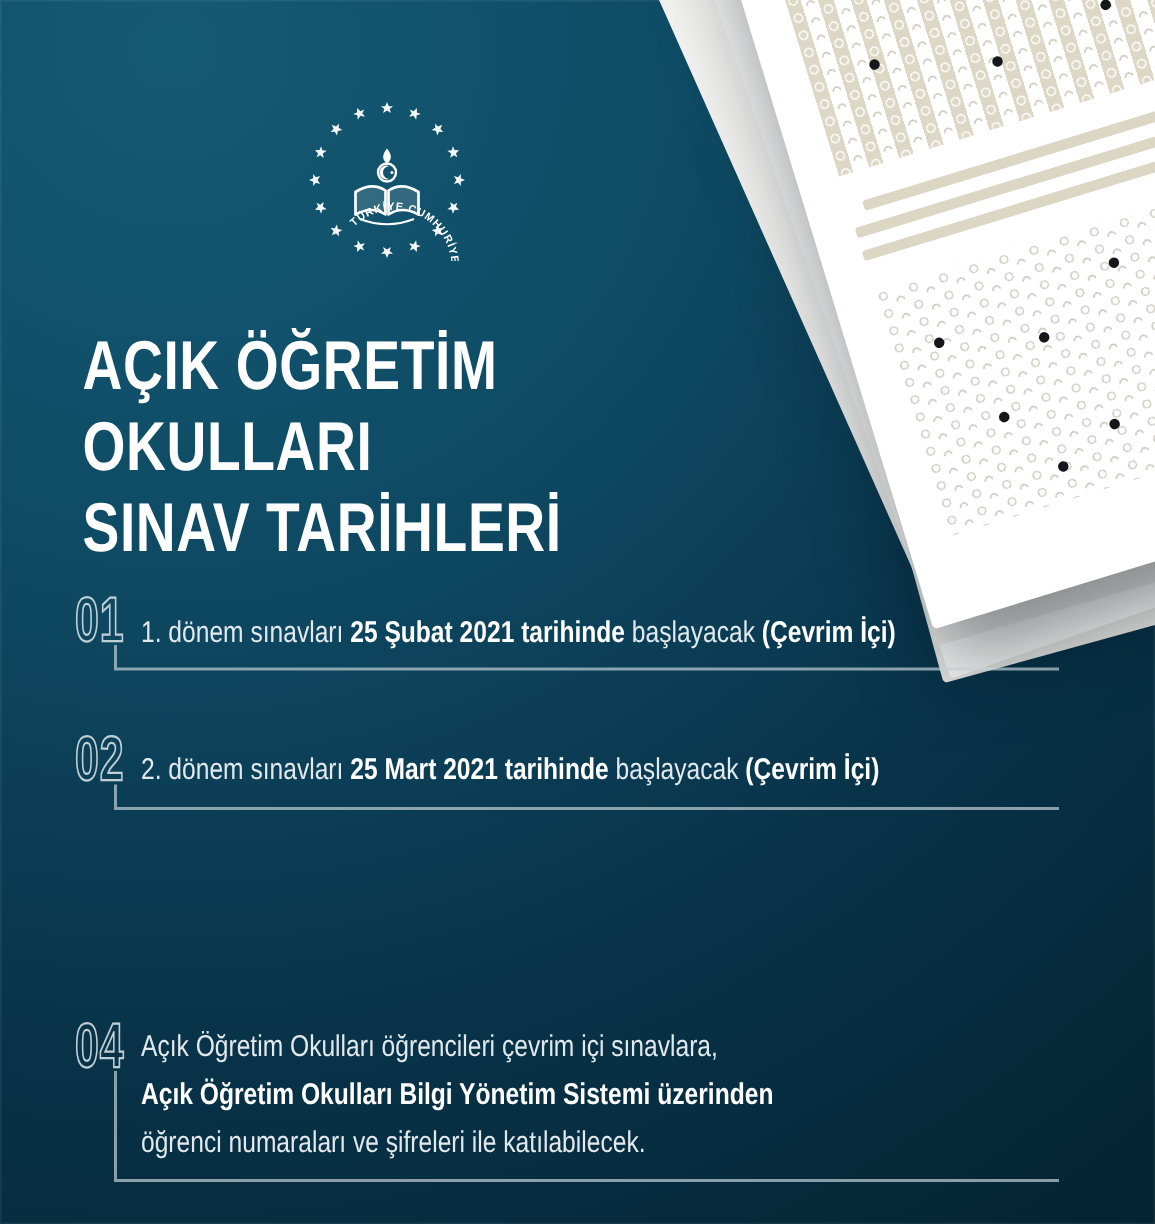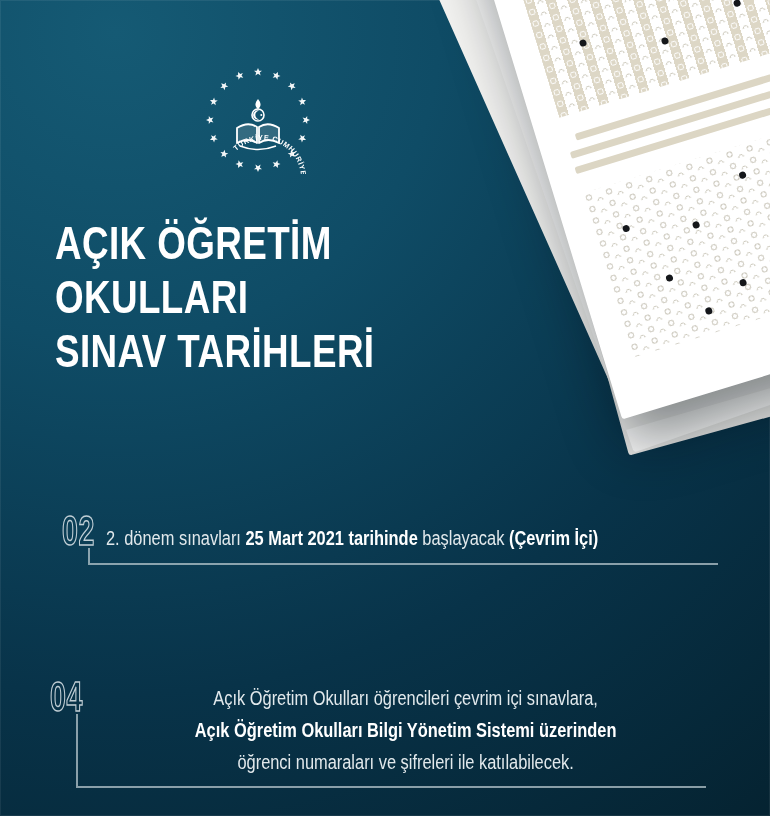--- a/index.html
+++ b/index.html
@@ -50,23 +50,23 @@
   .item{position:absolute;left:50px;width:670px;}
   .item .num{position:absolute;left:0;top:4px;font-size:42px;font-weight:700;line-height:1;
     color:transparent;-webkit-text-stroke:1.5px rgba(208,219,225,.92);
     transform:scaleX(.68);transform-origin:0 0;letter-spacing:1px;}
   .item .bracket{position:absolute;left:26px;top:42px;width:628px;
     border-left:2px solid rgba(194,208,214,.7);border-bottom:2px solid rgba(194,208,214,.7);}
   .item .txt{margin-left:44px;width:760px;color:#e2e9ec;font-size:20px;line-height:28px;
     transform:scaleX(.82);transform-origin:0 0;}
   .item .txt b{color:#ffffff;font-weight:700;}
   .item1{top:388px;} .item1 .bracket{height:15px;} .item1 .txt{padding-top:20px;}
-  .item2{top:506px;margin-left:12px;} .item2 .bracket{height:15px;} .item2 .txt{padding-top:18px;}
+  .item2{top:481px;} .item2 .bracket{height:15px;} .item2 .txt{padding-top:18px;}
   .item3{top:581px;} .item3 .bracket{height:30px;} .item3 .txt{padding-top:8px;line-height:30px;}
-  .item4{top:672px;text-align:center;} .item4 .bracket{height:72px;} .item4 .txt{padding-top:10px;line-height:32px;}
+  .item4{top:672px;} .item4 .bracket{height:72px;} .item4 .txt{padding-top:10px;line-height:32px;}
 </style>
 </head>
 <body>
 
 <div class="poster">
 
   <div class="sheets">
     <div class="sheet backL"></div>
     <div class="sheet back3"></div>
     <div class="sheet back2"></div>
@@ -142,20 +142,25 @@
         <path d="M36 80 Q54 87 72 80" fill="none" stroke-width="1.4"></path>
       </g>
     </svg>
   </div>
 
   <div class="title">
     <div>AÇIK ÖĞRETİM OKULLARI</div>
     <div>SINAV TARİHLERİ</div>
   </div>
 
+  <div class="item item1">
+    <div class="num">01</div>
+    <div class="bracket"></div>
+    <div class="txt"><span>1. dönem sınavları </span><b>25 Şubat 2021 tarihinde</b><span> başlayacak </span><b>(Çevrim İçi)</b></div>
+  </div>
 
   <div class="item item2">
     <div class="num">02</div>
     <div class="bracket"></div>
     <div class="txt"><span>2. dönem sınavları </span><b>25 Mart 2021 tarihinde</b><span> başlayacak </span><b>(Çevrim İçi)</b></div>
   </div>
 
 
   <div class="item item4">
     <div class="num">04</div>

